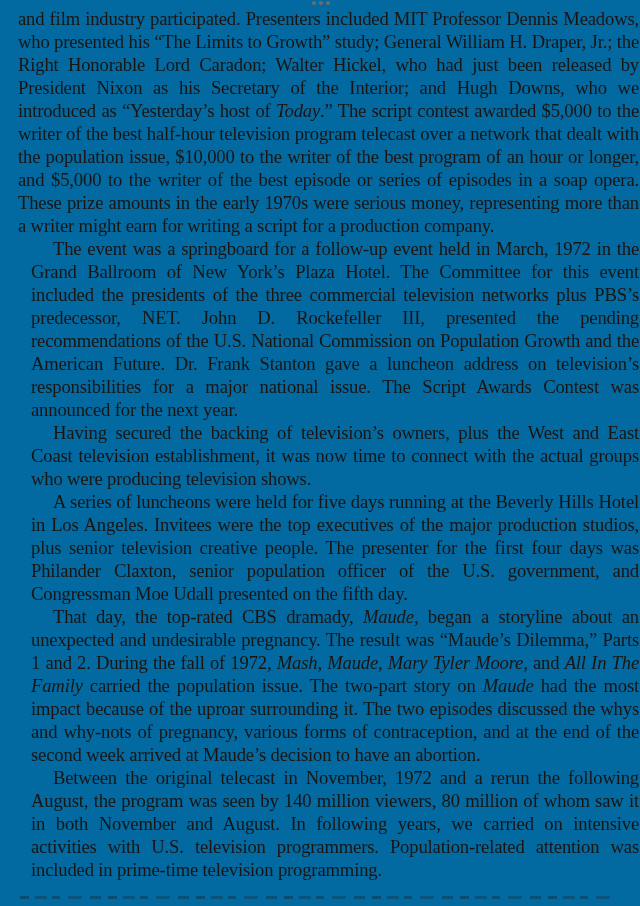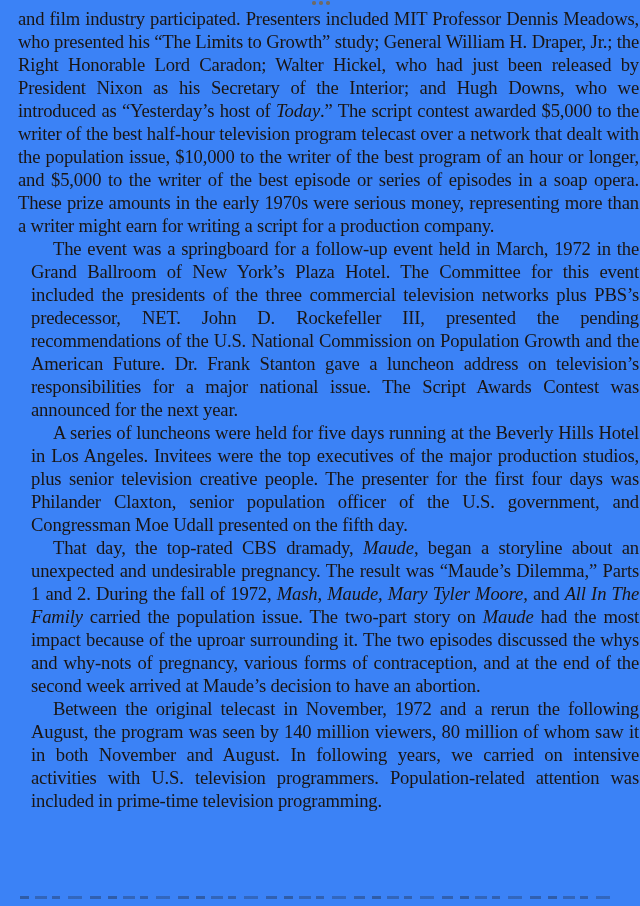--- a/index.html
+++ b/index.html
@@ -7,21 +7,21 @@
     width: 640px;
     height: 906px;
     overflow: hidden;
     position: relative;
     background: #ffffff;
     font-family: "Liberation Serif", serif;
   }
   .page {
     position: absolute;
     inset: 0;
-    background: #3b82f6;
+    background: #0369a1;
     padding: 7px 1px 0 18px;
     box-sizing: border-box;
   }
   .page-text p.para {
     margin: 0;
     text-align: justify;
     font-size: 18.6px;
     line-height: 23px;
     color: #1a1512;
     letter-spacing: -0.15px;
@@ -69,18 +69,19 @@
 
 <div class="page">
   <div class="dots-marker">
     <i></i>
       <i></i>
       <i></i>
   </div>
   <div class="page-text">
       <p class="para"><span>and film industry participated. Presenters included MIT Professor Dennis Meadows, who presented his “The Limits to Growth” study; General William H. Draper, Jr.; the Right Honorable Lord Caradon; Walter Hickel, who had just been released by President Nixon as his Secretary of the Interior; and Hugh Downs, who we introduced as “Yesterday’s host of </span><span class="it">Today</span><span>.” The script contest awarded $5,000 to the writer of the best half-hour television program telecast over a network that dealt with the population issue, $10,000 to the writer of the best program of an hour or longer, and $5,000 to the writer of the best episode or series of episodes in a soap opera. These prize amounts in the early 1970s were serious money, representing more than a writer might earn for writing a script for a production company.</span></p>
       <p class="para indent"><span>The event was a springboard for a follow-up event held in March, 1972 in the Grand Ballroom of New York’s Plaza Hotel. The Committee for this event included the presidents of the three commercial television networks plus PBS’s predecessor, NET. John D. Rockefeller III, presented the pending recommendations of the U.S. National Commission on Population Growth and the American Future. Dr. Frank Stanton gave a luncheon address on television’s responsibilities for a major national issue. The Script Awards Contest was announced for the next year.</span></p>
+      <p class="para indent"><span>Having secured the backing of television’s owners, plus the West and East Coast television establishment, it was now time to connect with the actual groups who were producing television shows.</span></p>
       <p class="para indent"><span>A series of luncheons were held for five days running at the Beverly Hills Hotel in Los Angeles. Invitees were the top executives of the major production studios, plus senior television creative people. The presenter for the first four days was Philander Claxton, senior population officer of the U.S. government, and Congressman Moe Udall presented on the fifth day.</span></p>
       <p class="para indent"><span>That day, the top-rated CBS dramady, </span><span class="it">Maude</span><span>, began a storyline about an unexpected and undesirable pregnancy. The result was “Maude’s Dilemma,” Parts 1 and 2. During the fall of 1972, </span><span class="it">Mash, Maude, Mary Tyler Moore,</span><span> and </span><span class="it">All In The Family</span><span> carried the population issue. The two-part story on </span><span class="it">Maude</span><span> had the most impact because of the uproar surrounding it. The two episodes discussed the whys and why-nots of pregnancy, various forms of contraception, and at the end of the second week arrived at Maude’s decision to have an abortion.</span></p>
       <p class="para indent"><span>Between the original telecast in November, 1972 and a rerun the following August, the program was seen by 140 million viewers, 80 million of whom saw it in both November and August. In following years, we carried on intensive activities with U.S. television programmers. Population-related attention was included in prime-time television programming.</span></p>
     </div>
   <div class="cutoff-line"></div>
 </div>
 
 </body></html>

